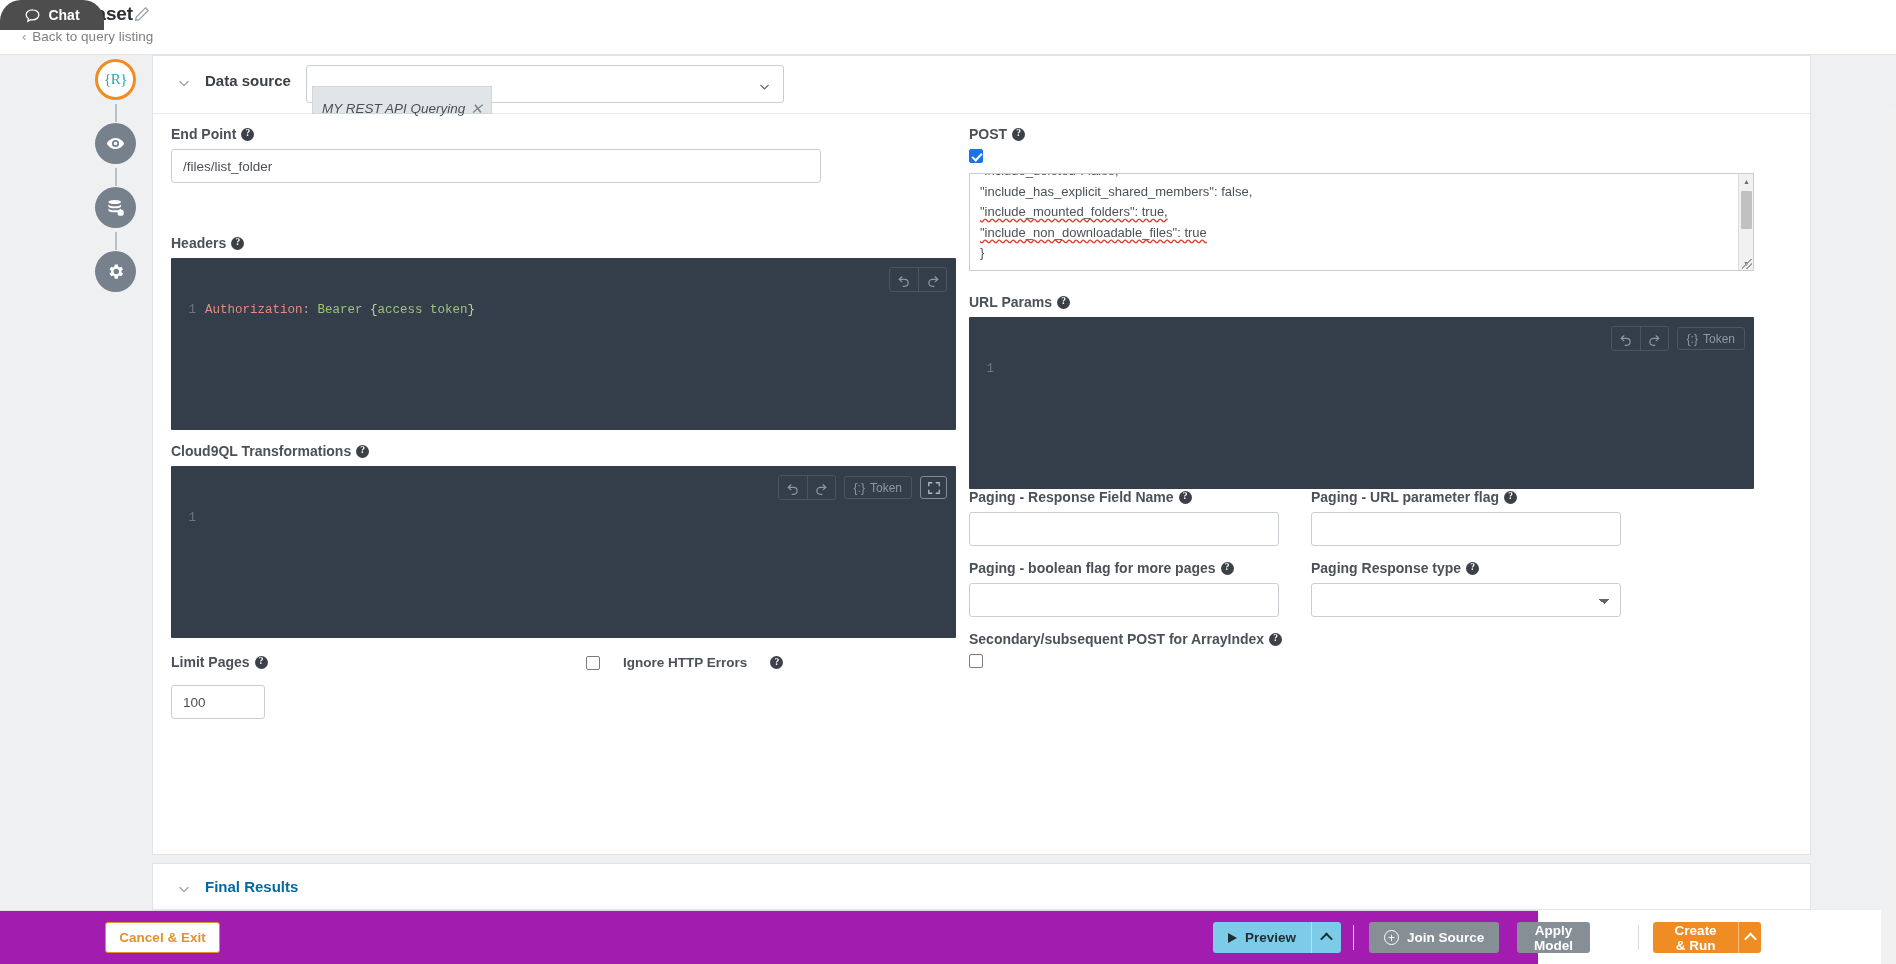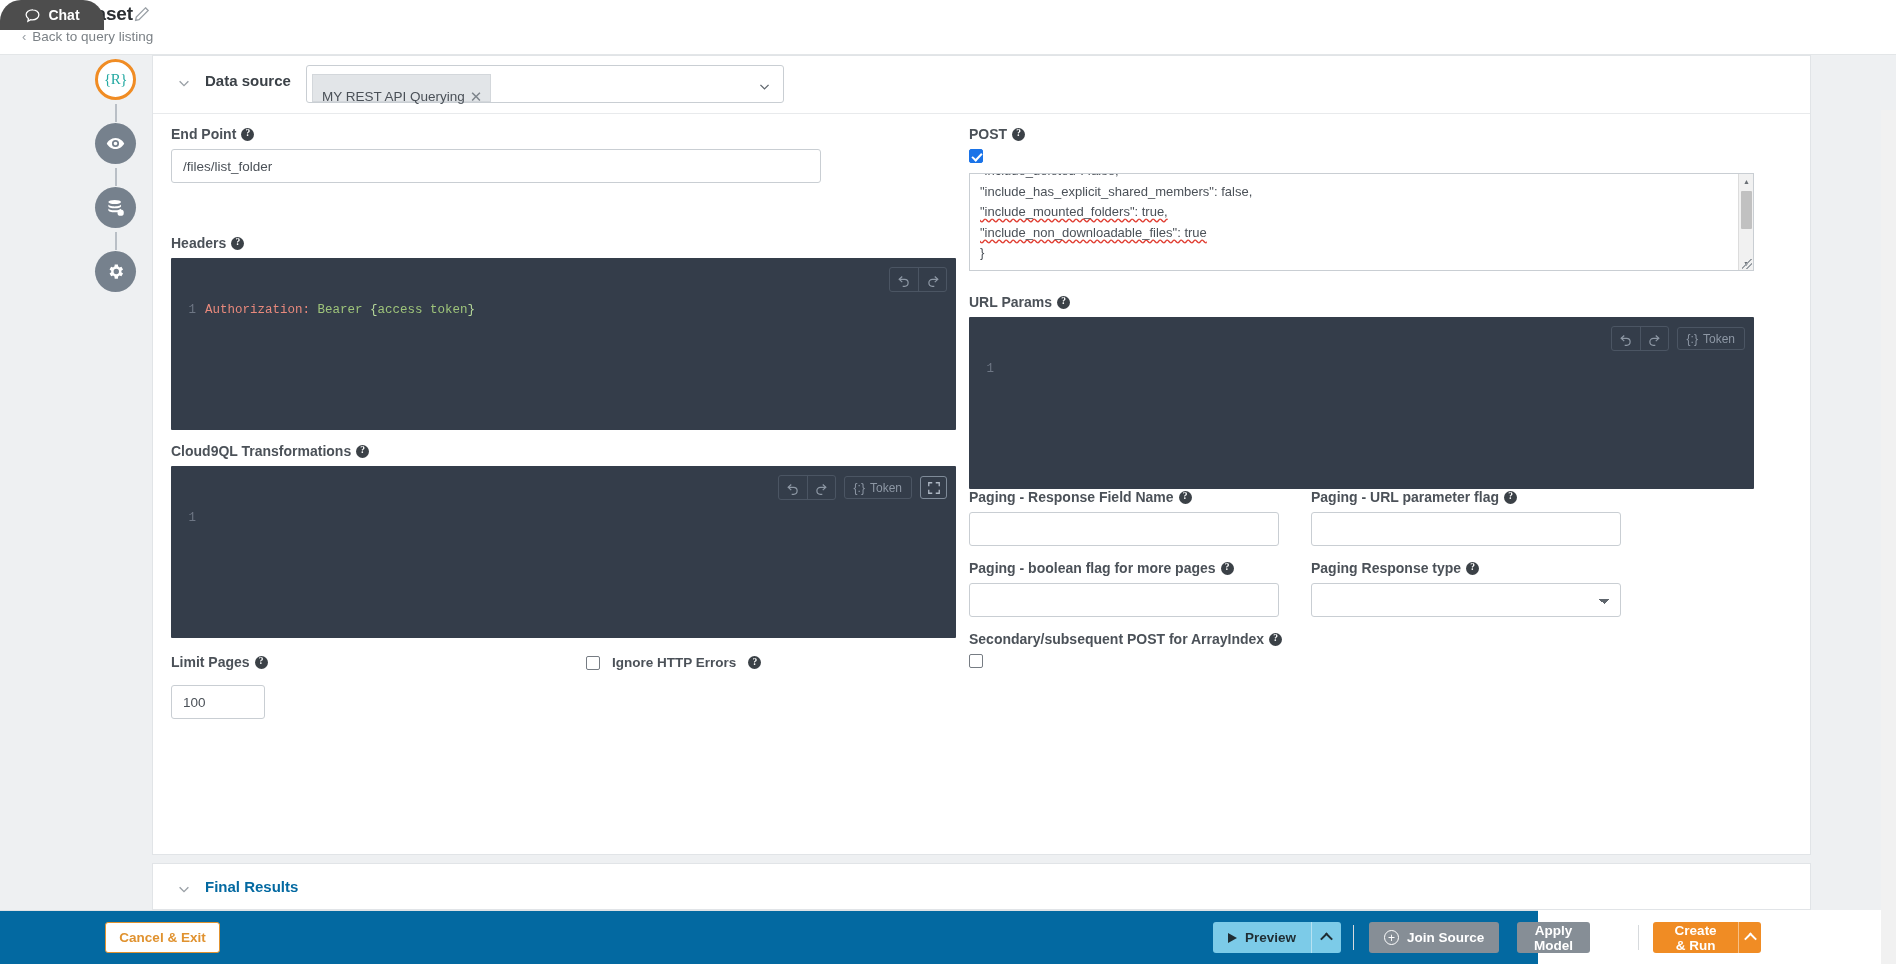--- a/index.html
+++ b/index.html
@@ -92,25 +92,25 @@
   .ds-label {
     position: absolute; left: 52px; top: 16px;
     font-size: 15px; font-weight: bold; color: #3b4147;
   }
   .ds-select {
     position: absolute; left: 153px; top: 9px;
     width: 478px; height: 38px;
     border: 1px solid #c9ced3; border-radius: 3px; background: #ffffff;
   }
   .ds-chip {
-    position: absolute; left: 5px; top: 8px; height: 28px;
+    position: absolute; left: 5px; top: 20px; height: 28px;
     background: #e2e5e8; border: 1px solid #d3d7db;
     display: flex; align-items: center; gap: 5px;
     padding: 16px 8px 0 9px;
-    font-size: 13.5px; color: #4a5057;
+    font-size: 13.5px; color: #4a5057; font-style: italic;
   }
   .ds-chip-x {
     font-size: 15px; color: #7d848b; line-height: 1; cursor: pointer;
   }
   .ds-arrow {
     position: absolute; right: 12px; top: 13px;
     width: 13px; height: 13px; color: #5f666d;
   }
 
   
@@ -159,21 +159,21 @@
   .cb.checked {
     background: #1a73e8; border-color: #1a73e8;
   }
   .cb.checked::after {
     content: ""; position: absolute; left: 4px; top: 1px;
     width: 4px; height: 8px;
     border: solid #ffffff; border-width: 0 2px 2px 0;
     transform: rotate(43deg);
   }
   .cb-row {
-    display: flex; align-items: center; gap: 12px;
+    display: flex; align-items: center; gap: 23px;
     font-size: 13.5px; color: #4b5158; font-weight: 600; padding-left: 44px;
   }
 
   
   .post-area {
     position: relative; width: 785px; height: 98px;
     border: 1px solid #c9ced3; background: #ffffff;
     overflow: hidden;
   }
   .post-text {
@@ -252,21 +252,21 @@
     color: #6d7684; flex: none; user-select: none;
   }
   .tok-key  { color: #e8897c; }
   .tok-val  { color: #9ec47a; }
   .tok-brace{ color: #b6d89a; }
 
   
   .bottom-bar {
     position: absolute; left: 0; top: 910px;
     width: 1538px; height: 54px;
-    background: #0369a1; border-top: 1px solid #dfe2e5;
+    background: #a21caf; border-top: 1px solid #dfe2e5;
   }
   .btn {
     border: none; border-radius: 3px; cursor: pointer;
     font-family: "Liberation Sans", sans-serif;
     font-size: 13.5px; font-weight: bold;
     display: inline-flex; align-items: center; justify-content: center;
   }
   .btn-cancel {
     position: absolute; left: 105px; top: 11px;
     width: 115px; height: 31px;

